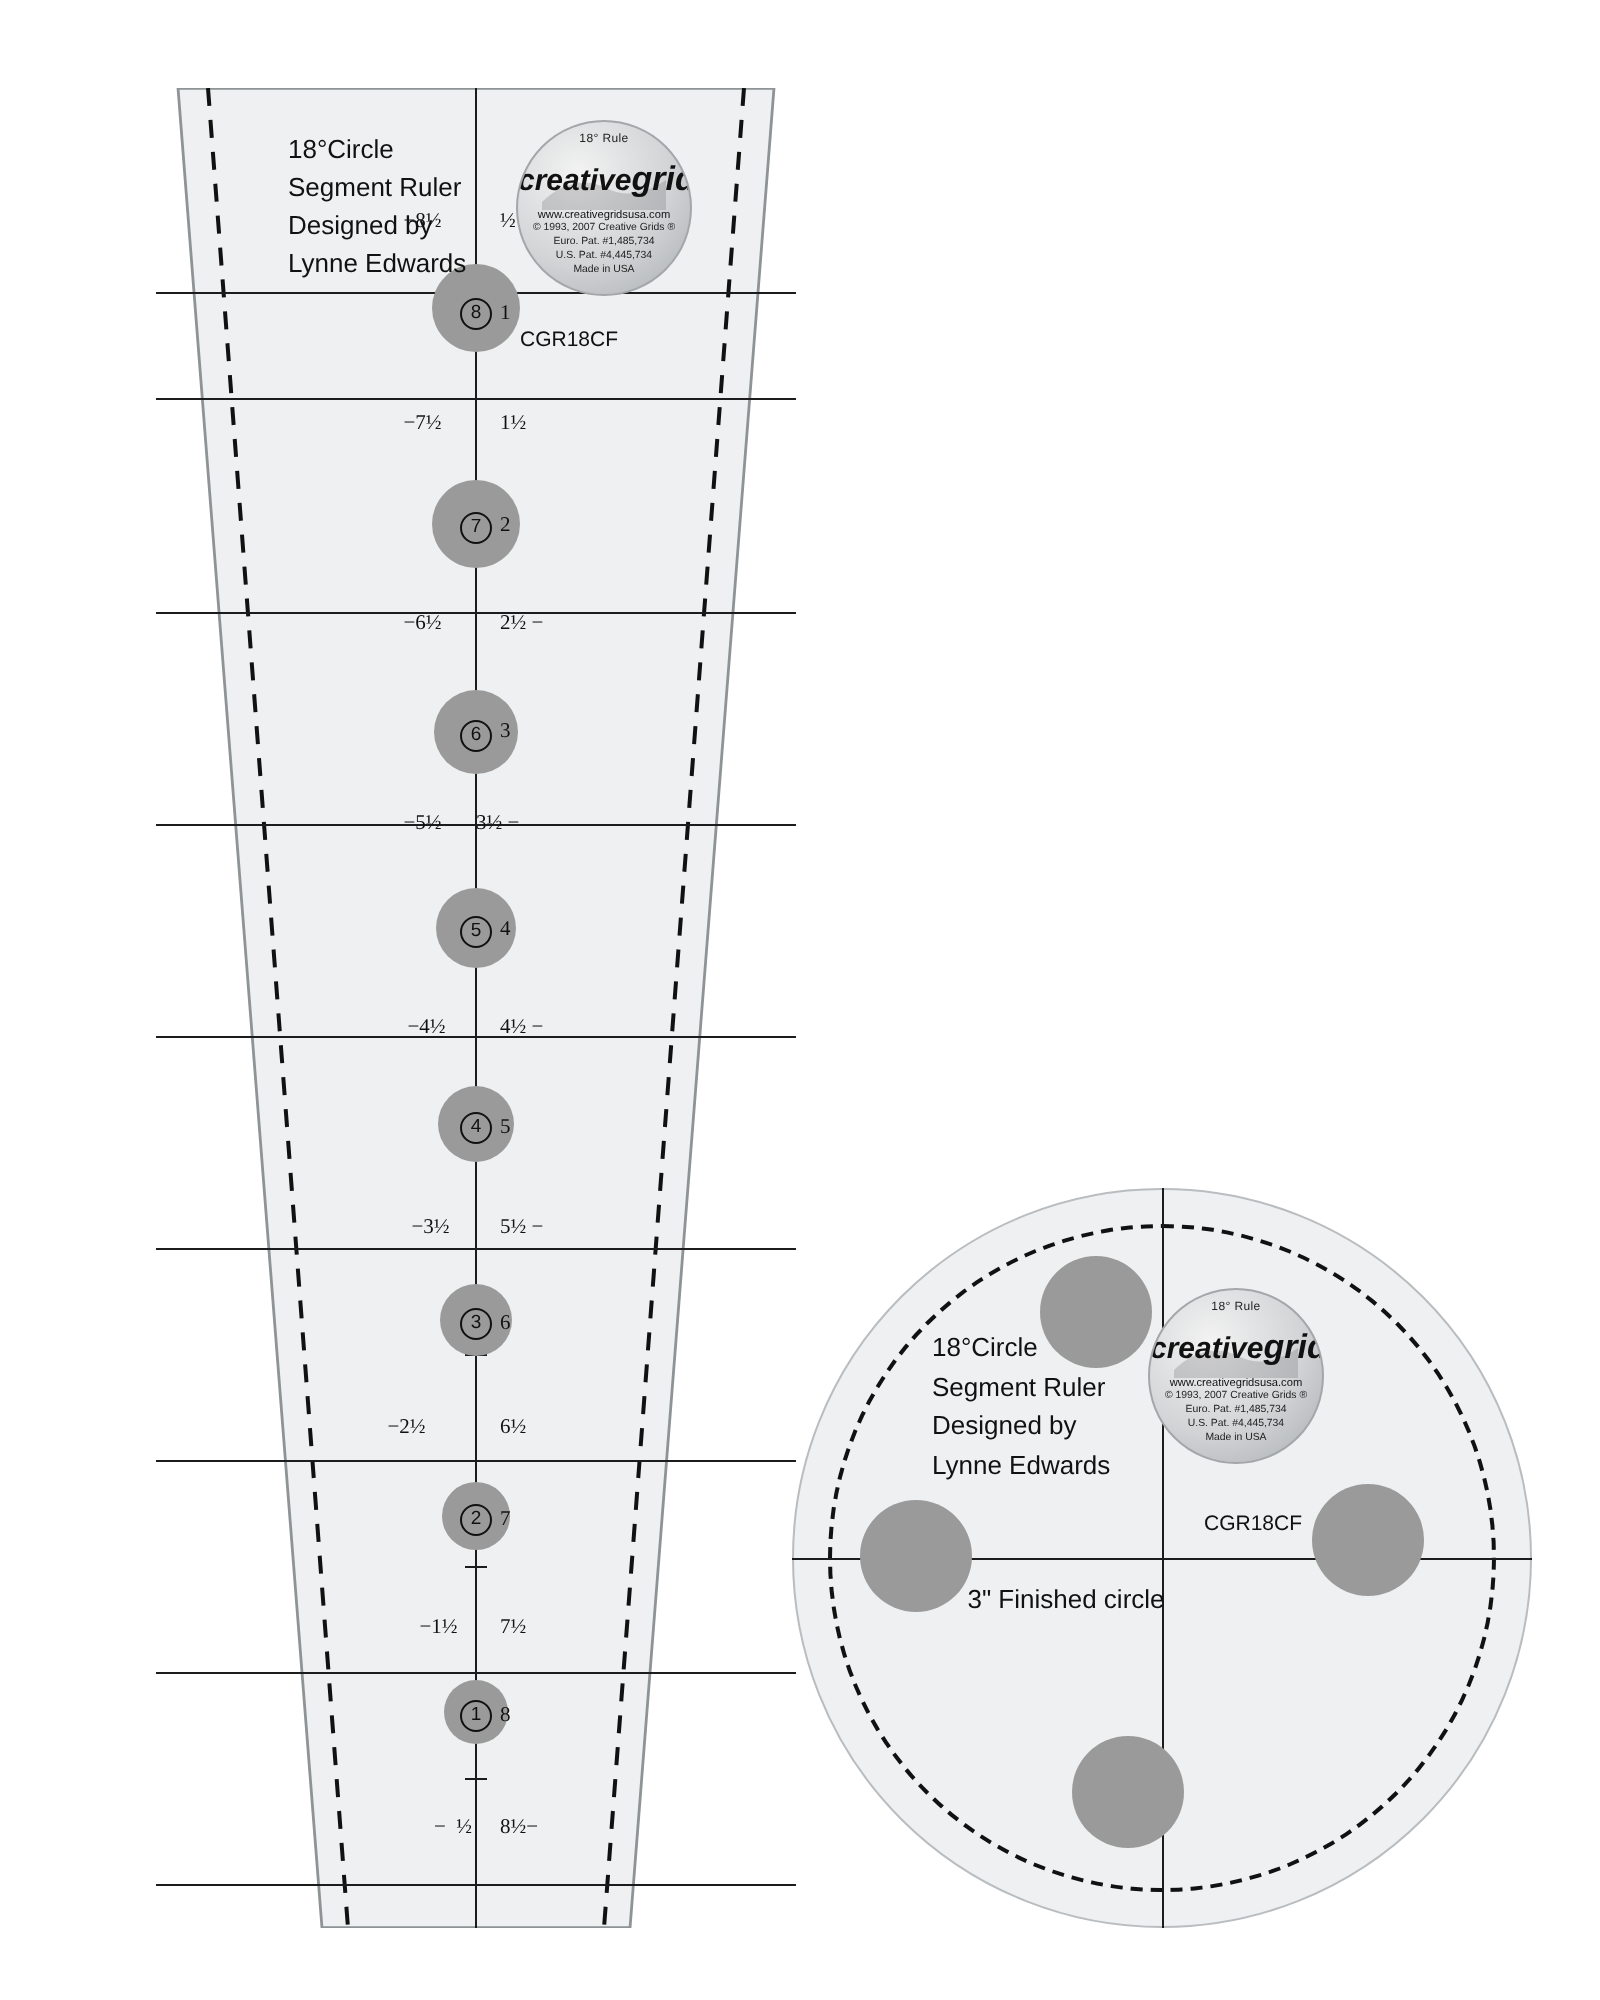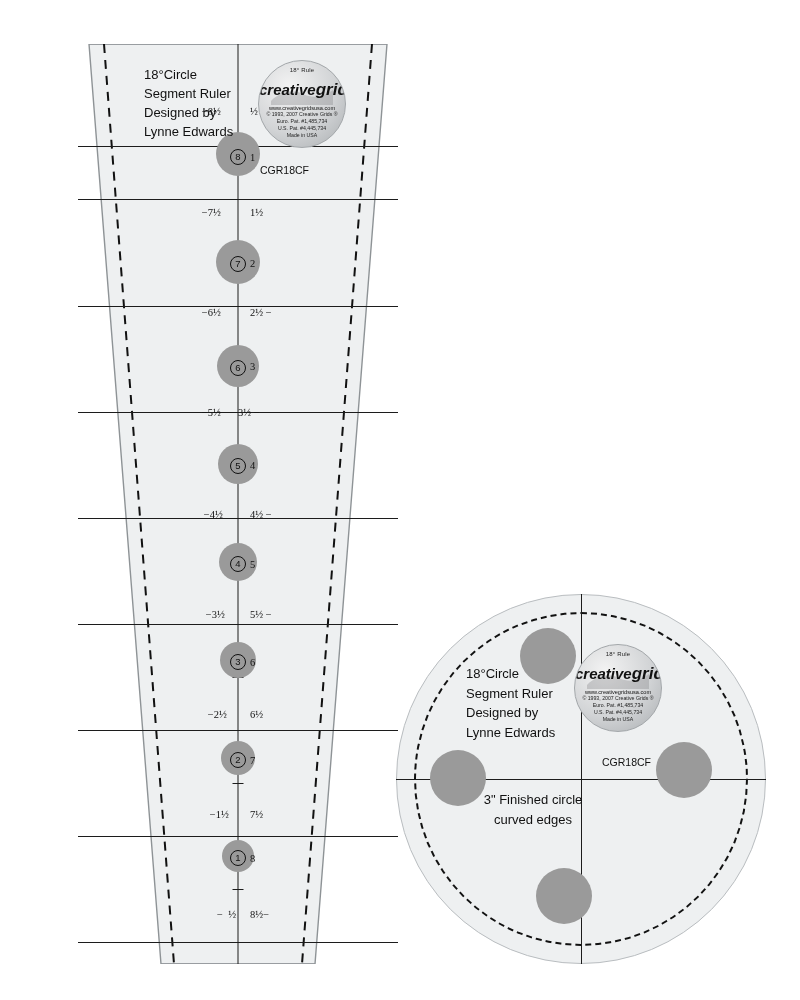--- a/index.html
+++ b/index.html
@@ -297,21 +297,21 @@
 
   <div class="circle-mark" style="left:50%;top:812px;width:32px;height:32px"></div>
   <div class="circle-label" style="left:50%;top:814px"><span class="ring">1</span></div>
 
   <div class="tick-label left" style="left:148px;top:67px">−<span>8½</span> </div>
   <div class="tick-label left" style="left:148px;top:168px">−<span>7½</span> </div>
   <div class="tick-label left" style="left:148px;top:268px">−<span>6½</span> </div>
   <div class="tick-label left" style="left:148px;top:368px">−<span>5½</span> </div>
   <div class="tick-label left" style="left:150px;top:470px">−<span>4½</span> </div>
   <div class="tick-label left" style="left:152px;top:570px">−<span>3½</span> </div>
-  <div class="tick-label left" style="left:154px;top:670px">−<span>2½</span> </div>
+  <div class="tick-label left" style="left:140px;top:670px">−<span>2½</span> </div>
   <div class="tick-label left" style="left:156px;top:770px">−<span>1½</span> </div>
   <div class="tick-label left" style="left:158px;top:870px">− <span>½</span></div>
 
   <div class="tick-label" style="left:172px;top:67px"><span>½</span> −</div>
   <div class="tick-label" style="left:172px;top:113px"><span>1</span></div>
   <div class="tick-label" style="left:172px;top:168px"><span>1½</span></div>
   <div class="tick-label" style="left:172px;top:219px"><span>2</span></div>
   <div class="tick-label" style="left:172px;top:268px"><span>2½</span> −</div>
   <div class="tick-label" style="left:172px;top:322px"><span>3</span></div>
   <div class="tick-label" style="left:160px;top:368px"><span>3½</span> −</div>
@@ -366,21 +366,20 @@
 
   <div class="round-title">
     <div>18°Circle</div>
     <div>Segment Ruler</div>
     <div>Designed by</div>
     <div>Lynne Edwards</div>
   </div>
 
   <div class="round-note">
     <div>3" Finished circle</div>
-    <div>curved edges</div>
   </div>
 
   <div class="round-code">CGR18CF</div>
 
   <div class="cg-logo" style="left:178px;top:50px">
     <div class="cg-top">18° Rule</div>
     <svg class="cg-fox" viewBox="0 0 66 20">
       <path d="M2 14 C12 4, 24 2, 34 7 C44 12, 54 10, 64 3 L64 18 L2 18 Z" fill="#6d7073" opacity="0.5"></path>
     </svg>
     <div class="cg-brand">

